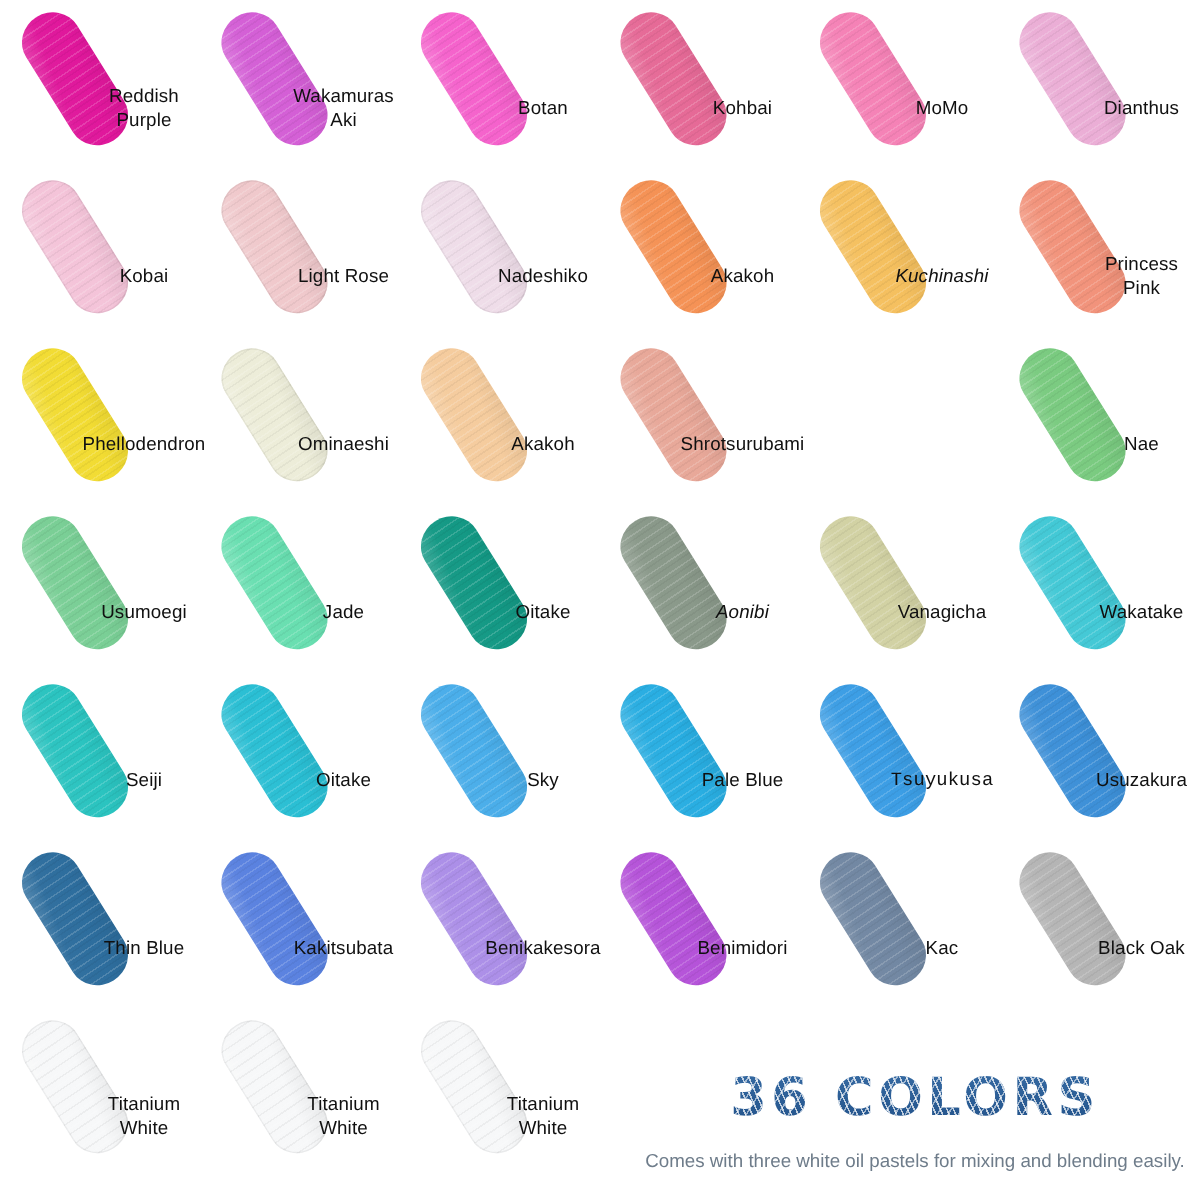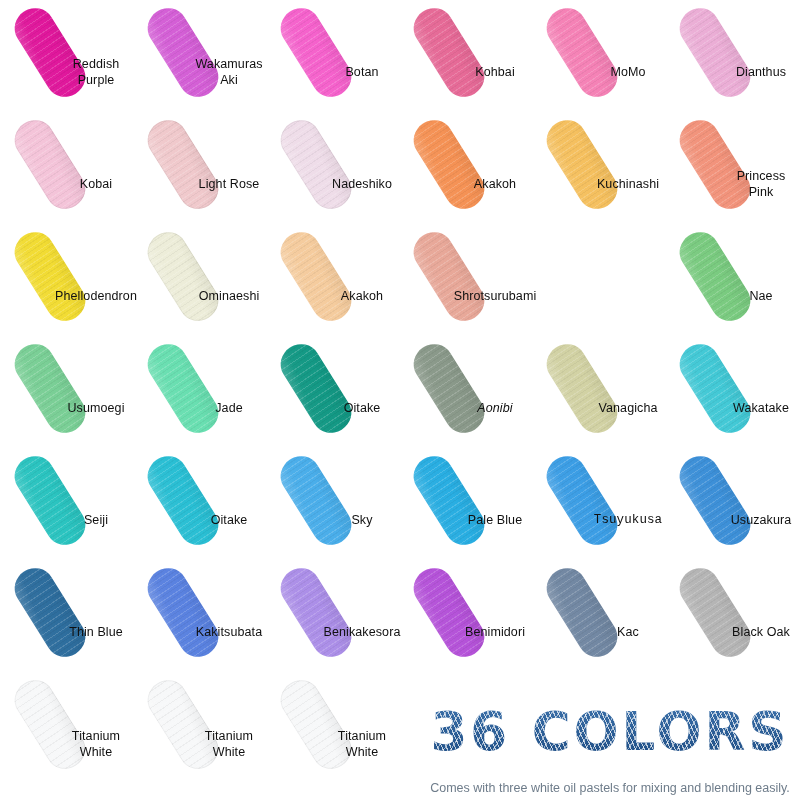--- a/index.html
+++ b/index.html
@@ -108,21 +108,21 @@
   .banner {
     position: absolute;
     left: 420px;
     top: 706px;
     width: 380px;
     height: 94px;
     text-align: center;
   }
   .banner-title {
     font-family: "DejaVu Sans", sans-serif;
-    font-size: 53px;
+    font-size: 35px;
     font-weight: bold;
     letter-spacing: 3px;
     line-height: 52px;
     color: #2C5C94;
     margin: 0;
     
     background-image:
       repeating-linear-gradient(
         66deg,
         rgba(255,255,255,0.72) 0px,
@@ -140,21 +140,21 @@
       linear-gradient(180deg, #3A6FA8 0%, #1F4E85 100%);
     -webkit-background-clip: text;
     background-clip: text;
     color: transparent;
     -webkit-text-fill-color: transparent;
   }
   .banner-sub {
     font-size: 12.5px;
     line-height: 16px;
     color: #6E7C8A;
-    margin: 22px 0 0 0;
+    margin: 8px 0 0 0;
     white-space: nowrap;
   }
 </style>
 </head>
 <body>
 
 <div id="chart-root">
 
   <div class="swatch-grid">
       <div class="swatch-cell" style="left: 2px; top: 2px;">
@@ -210,21 +210,21 @@
           <div class="stick pale" style="background-color: rgb(239, 221, 233);"></div>
         </div>
         <div class="swatch-label">Nadeshiko</div>
       </div>
       <div class="swatch-cell" style="left: 401px; top: 114px;">
         <div class="stick-wrap">
           <div class="stick" style="background-color: rgb(245, 146, 85);"></div>
         </div>
         <div class="swatch-label">Akakoh</div>
       </div>
-      <div class="swatch-cell" style="left: 534px; top: 114px;">
+      <div class="swatch-cell" style="left: 534px; top: 114px; font-style: italic;">
         <div class="stick-wrap">
           <div class="stick" style="background-color: rgb(245, 192, 95);"></div>
         </div>
         <div class="swatch-label">Kuchinashi</div>
       </div>
       <div class="swatch-cell" style="left: 667px; top: 114px;">
         <div class="stick-wrap">
           <div class="stick" style="background-color: rgb(242, 147, 123);"></div>
         </div>
         <div class="swatch-label two-line">Princess<br>Pink</div>

